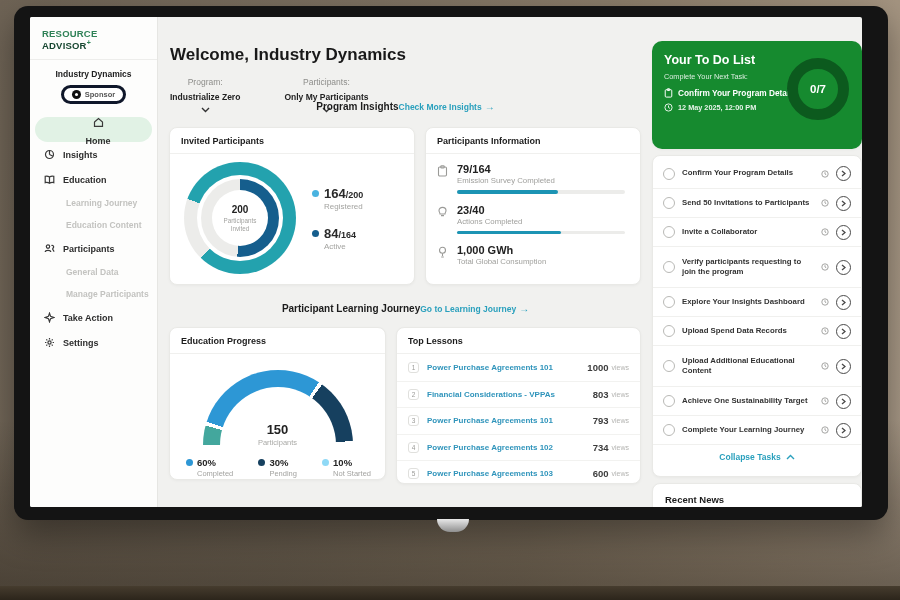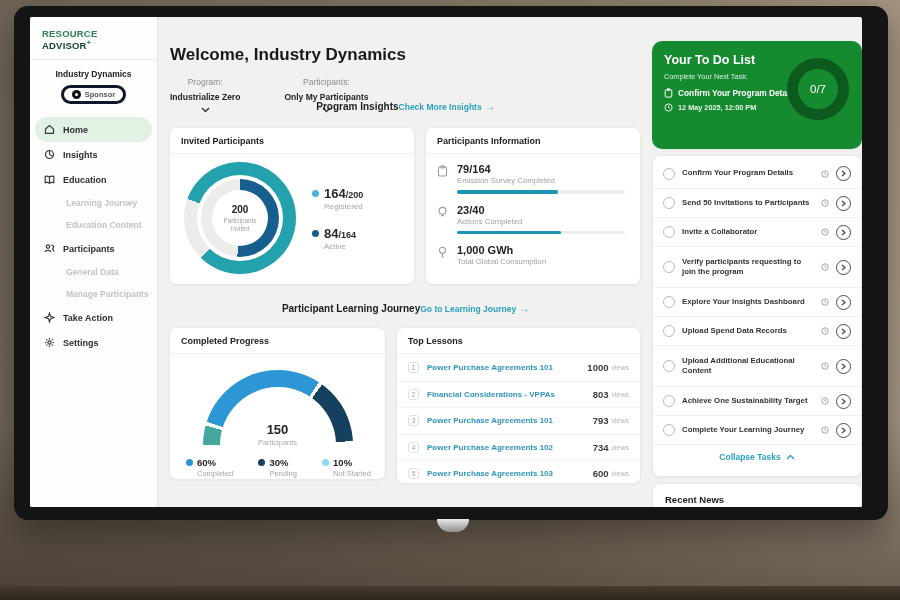--- a/index.html
+++ b/index.html
@@ -35,21 +35,21 @@
   .org { text-align:center; margin-top:9px; font-size:8.5px; font-weight:bold; color:#222; }
   .sponsor { display:flex; width:max-content; margin:6px auto 0; align-items:flex-start; gap:4px;
     border:3px solid #0f172a; border-radius:10px; padding:2px 8px; background:#fff; }
   .sponsor .sdot { width:9px; height:9px; border-radius:50%; background:#111; position:relative; }
   .sponsor .sdot::after { content:""; position:absolute; left:3px; top:3px; width:3px; height:3px;
     background:#fff; border-radius:50%; }
   .sponsor span.lbl { font-size:7.5px; color:#555; font-weight:bold; }
   .nav { margin-top:13px; }
   .nav-item { display:flex; align-items:center; gap:8px; height:25px; padding-left:14px;
     font-size:9px; font-weight:bold; color:#2e2e2e; cursor:pointer; }
-  .nav-item.active { background:#e1f2e5; margin:0 5px; padding-left:9px; border-radius:13px; }
+  .nav-item.active { background:#e1f2e5; margin:0 5px; padding-left:9px; border-radius:13px;flex-direction:column; }
   .nav-item svg { flex:0 0 auto; }
   .nav-sub { height:22px; padding-left:36px; display:flex; align-items:center;
     font-size:8.5px; font-weight:bold; color:#c3c3c0; cursor:pointer; }
 
   
   .h1 { position:absolute; left:140px; top:28px; font-size:17px; font-weight:bold; color:#191919; }
   .filters { position:absolute; left:140px; top:60px; display:flex; gap:44px; align-items:center; }
   .fgroup { display:flex; align-items:center; gap:5px; cursor:pointer;flex-direction:column; }
   .flabel { font-size:8.5px; color:#8d8d8a; }
   .fvalue { font-size:8.5px; font-weight:bold; color:#222; }
@@ -127,21 +127,21 @@
   .c-todo { left:622px; top:24px; width:210px; height:108px; background:var(--green);
     border:none; border-radius:10px; color:#fff; padding:12px 12px; }
   .todo-title { font-size:12.5px; font-weight:bold; }
   .todo-sub { font-size:7.3px; opacity:.85; margin-top:5px; }
   .todo-task { display:flex; align-items:center; gap:5px; margin-top:7px;
     font-size:8.3px; font-weight:bold; }
   .todo-due { display:flex; align-items:center; gap:5px; margin-top:5px; font-size:7.3px; opacity:.9;font-weight:bold; }
   .todo-ring { position:absolute; right:13px; top:17px; width:62px; height:62px;
     border:11px solid var(--green-dark); border-radius:50%;
     display:flex; align-items:center; justify-content:center; }
-  .todo-ring .cnt { font-size:11.5px; font-weight:normal; color:#fff; }
+  .todo-ring .cnt { font-size:11.5px; font-weight:bold; color:#fff; }
 
   .c-tasks { left:622px; top:138px; width:210px; height:322px; padding:3px 0; }
   .task-row { display:flex; align-items:center; gap:7px; padding:0 10px; min-height:29px;
     border-top:1px solid #f0f0ee; cursor:pointer; }
   .task-row:first-child { border-top:none; }
   .task-row.tall { min-height:41px; }
   .chk { flex:0 0 12px; height:12px; border:1.3px solid #b9b9b6; border-radius:50%; background:#fff; }
   .task-lab { flex:1; font-size:7.8px; font-weight:bold; color:#333; line-height:1.3; }
   .tclock { flex:0 0 auto; color:#9a9a97; }
   .chev { flex:0 0 15px; height:15px; border:1.4px solid #4a4a4a; border-radius:50%;
@@ -318,21 +318,21 @@
           </div>
         </div>
       </div>
 
       <div class="sec-row r2">
         <span class="sec-head">Participant Learning Journey</span>
         <span class="sec-link"><span>Go to Learning Journey</span><span class="arr">→</span></span>
       </div>
 
       <div class="card c-edu">
-        <div class="card-title">Completed Progress</div>
+        <div class="card-title">Education Progress</div>
         <div class="gauge-wrap">
           <div class="g-circle" style="background: conic-gradient(from 270deg, rgb(67, 167, 157) 0deg, rgb(67, 167, 157) 15deg, rgb(255, 255, 255) 15deg, rgb(255, 255, 255) 18deg, rgb(45, 151, 213) 18deg, rgb(45, 151, 213) 123deg, rgb(255, 255, 255) 123deg, rgb(255, 255, 255) 126deg, rgb(22, 64, 95) 126deg, rgb(22, 64, 95) 177deg, rgb(255, 255, 255) 177deg, rgb(255, 255, 255) 180deg, transparent 180deg, transparent 360deg);"></div>
           <div class="g-hole"></div>
           <div class="g-center">
             <div class="v">150</div>
             <div class="l">Participants</div>
           </div>
         </div>
         <div class="edu-legend">
           <div class="eleg">

